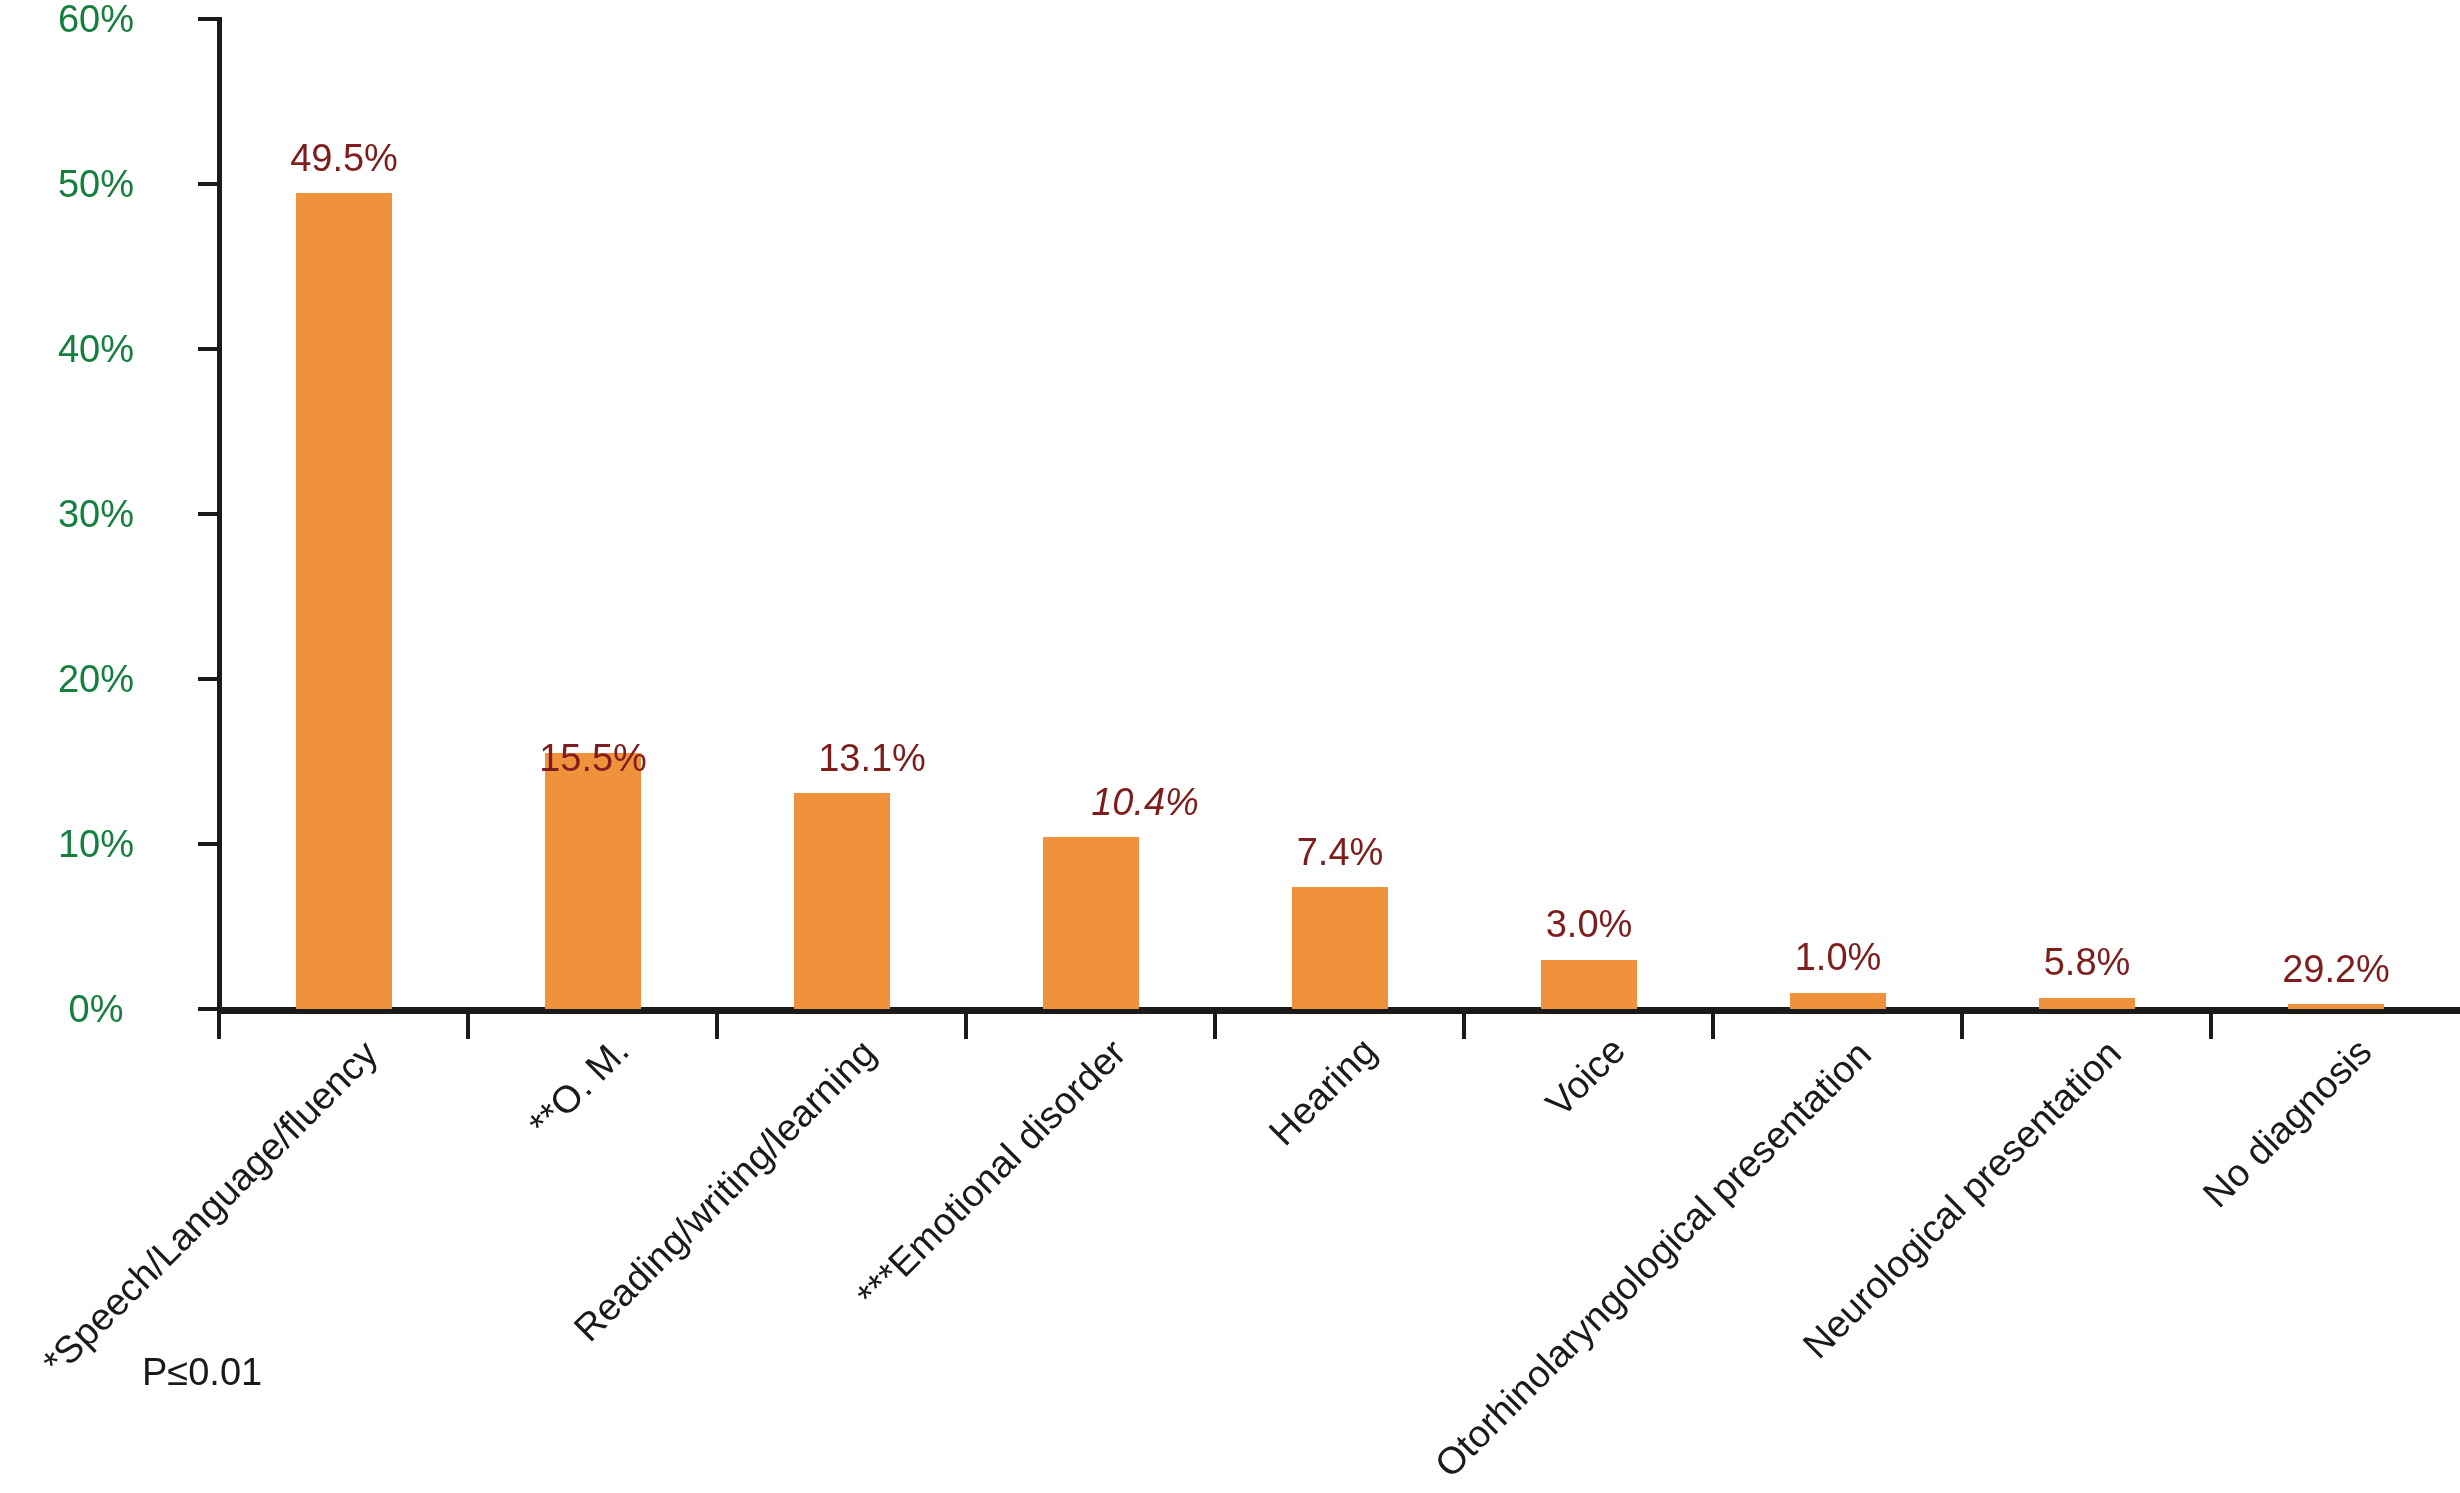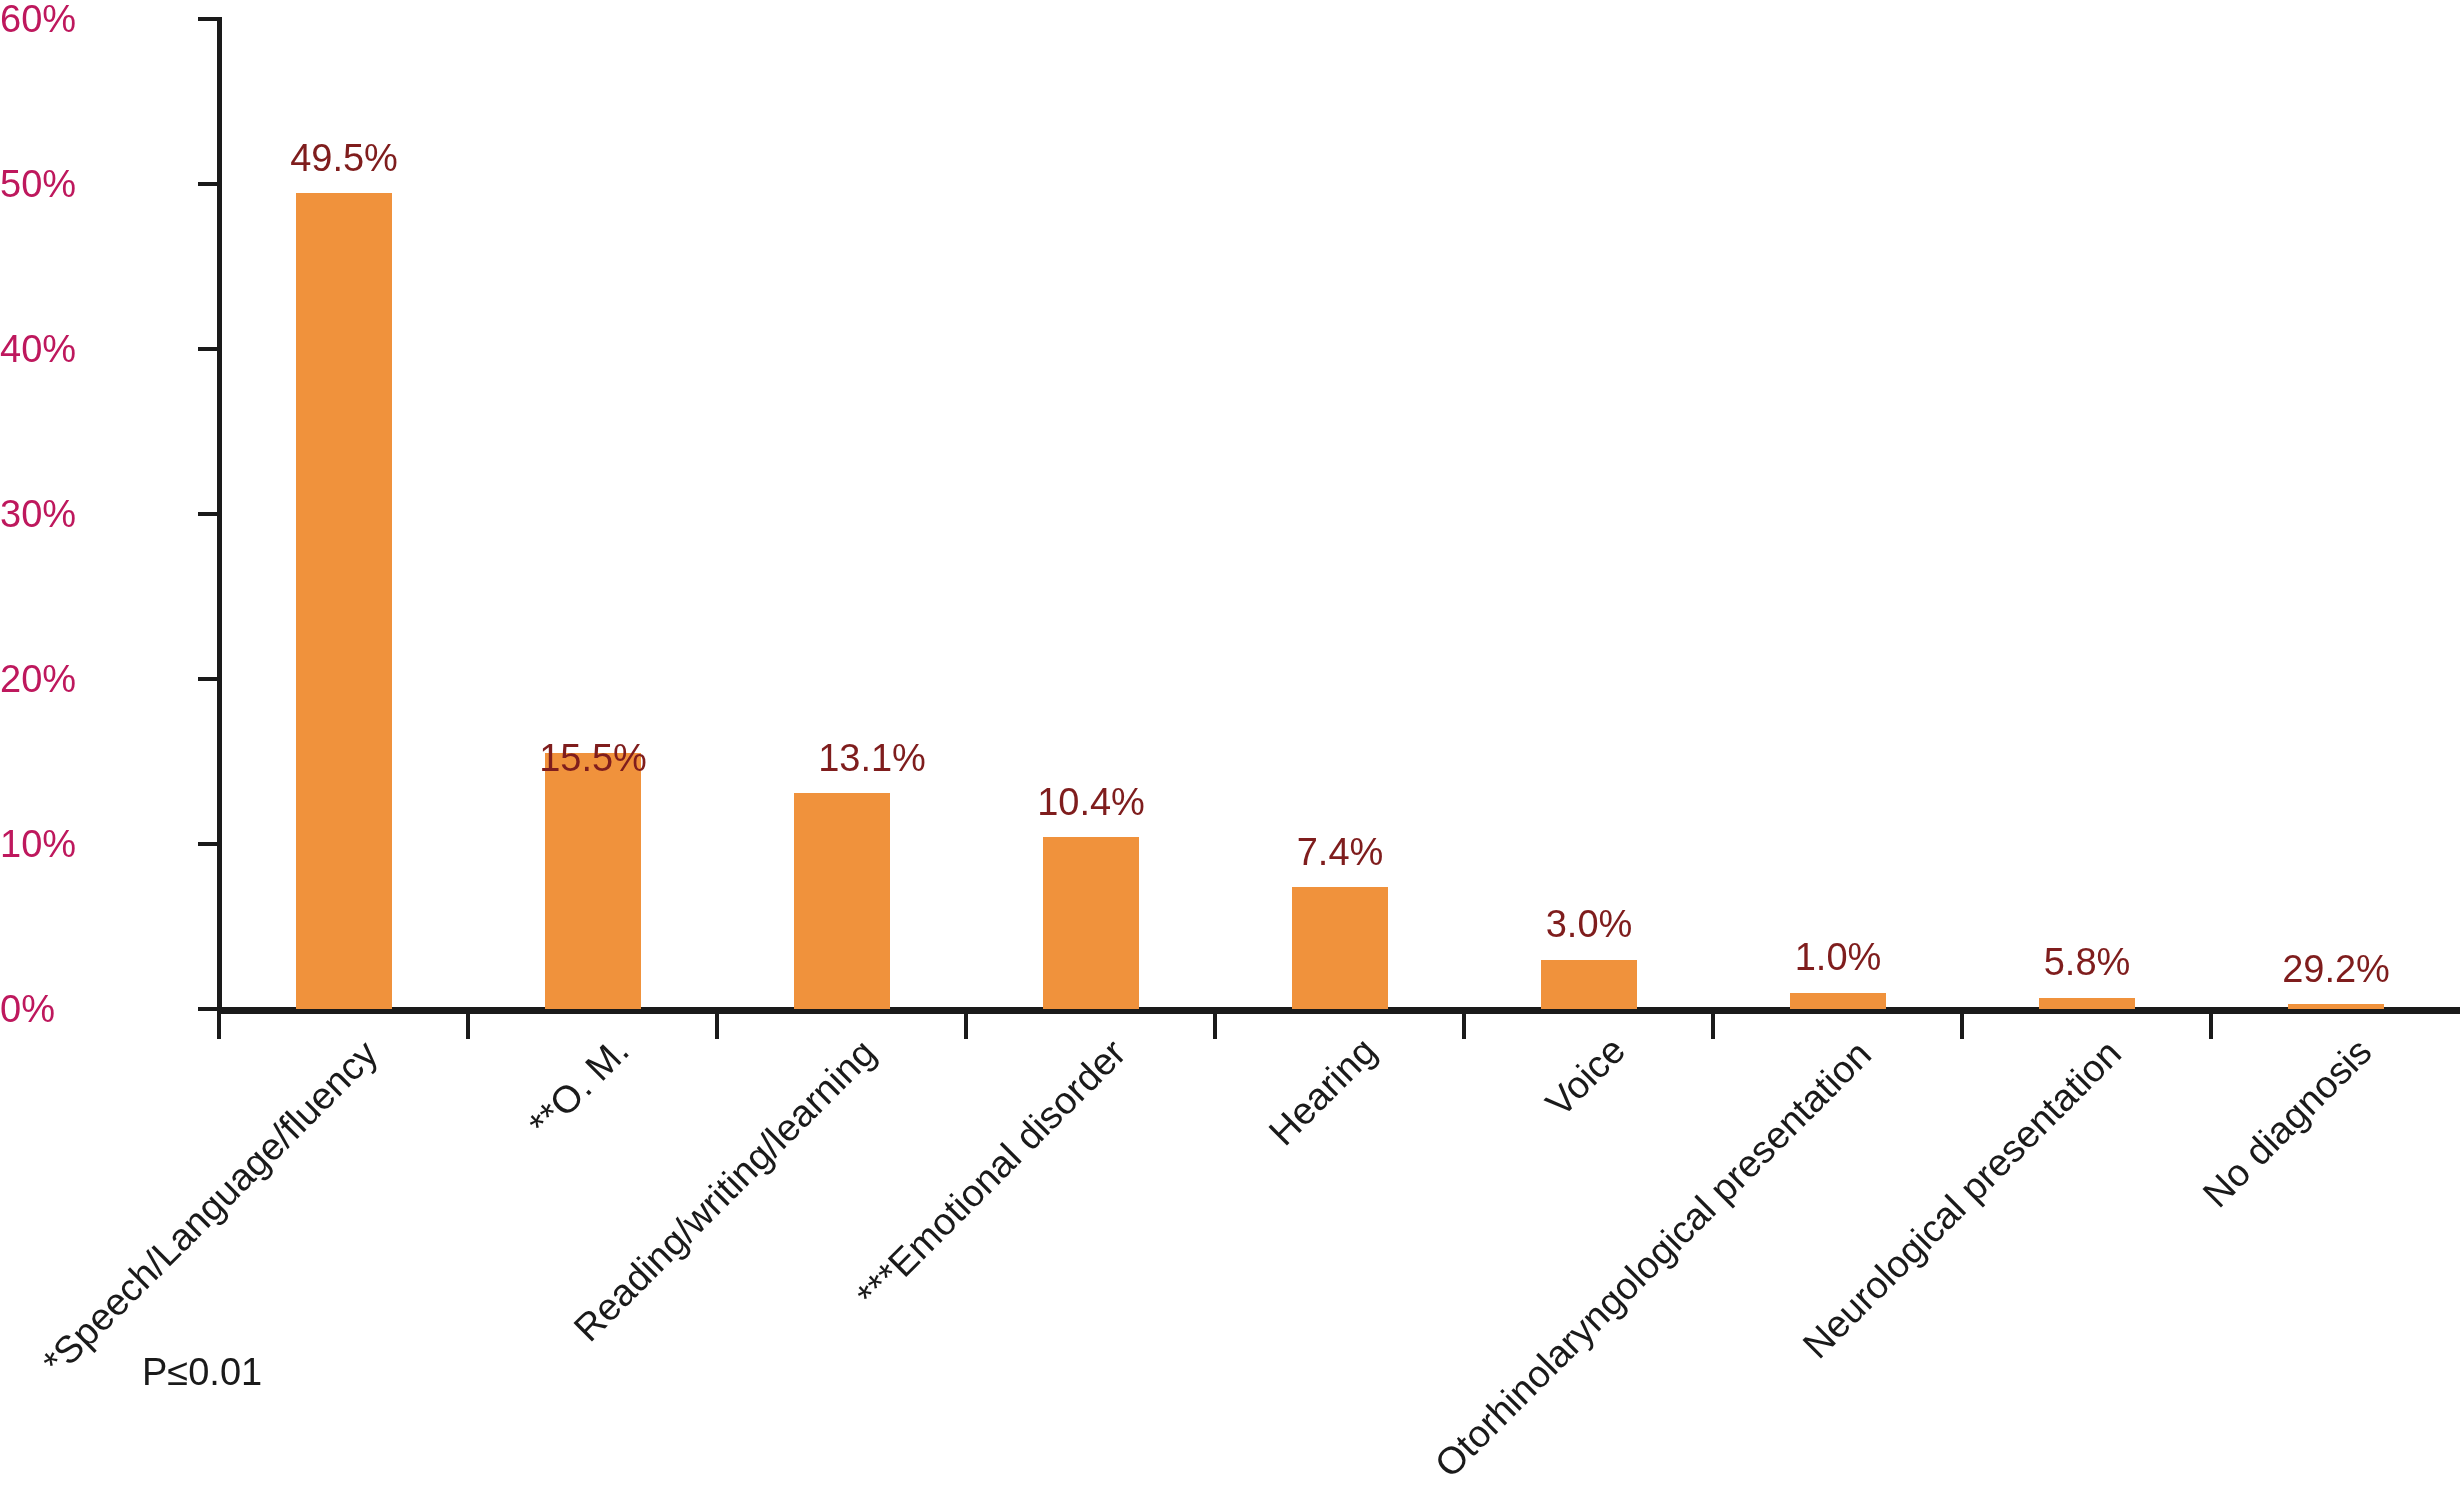--- a/index.html
+++ b/index.html
@@ -55,24 +55,24 @@
     position: absolute;
     width: 21px;
     height: 3.8px;
     background: #1a1a1a;
     left: 198px;
   }
   .y-tick-wrap {
     position: absolute;
     left: 0;
     width: 192px;
-    text-align: left;
+    text-align: center;
     font-size: 38px;
     line-height: 1;
-    color: #be185d;
+    color: #15803d;
   }
 
   
   .x-tick-mark {
     position: absolute;
     width: 3.8px;
     height: 25px;
     background: #1a1a1a;
     top: 1014px;
   }
@@ -158,21 +158,21 @@
       <div class="bar" title="Hearing 7.4%" style="left: 1073px; width: 96px; height: 122px; background: rgb(240, 146, 60);"></div>
       <div class="bar" title="Voice 3.0%" style="left: 1322px; width: 96px; height: 49px; background: rgb(240, 146, 60);"></div>
       <div class="bar" title="Otorhinolaryngological presentation 1.0%" style="left: 1571px; width: 96px; height: 16.5px; background: rgb(240, 146, 60);"></div>
       <div class="bar" title="Neurological presentation 0.7%" style="left: 1820px; width: 96px; height: 11.5px; background: rgb(240, 146, 60);"></div>
       <div class="bar" title="No diagnosis 0.3%" style="left: 2069px; width: 96px; height: 5px; background: rgb(240, 146, 60);"></div>
     </div>
   <div id="value-labels">
       <div class="bar-value" style="left: 344px; top: 139px;">49.5%</div>
       <div class="bar-value" style="left: 593px; top: 699px; margin-top: 40px;">15.5%</div>
       <div class="bar-value" style="left: 844px; top: 739px; margin-left: 28px;">13.1%</div>
-      <div class="bar-value" style="left: 1091px; top: 783px;">10.4%</div>
+      <div class="bar-value" style="left: 1145px; top: 783px; font-style: italic;">10.4%</div>
       <div class="bar-value" style="left: 1340px; top: 833px;">7.4%</div>
       <div class="bar-value" style="left: 1589px; top: 905px;">3.0%</div>
       <div class="bar-value" style="left: 1838px; top: 938px;">1.0%</div>
       <div class="bar-value" style="left: 2087px; top: 943px;">5.8%</div>
       <div class="bar-value" style="left: 2336px; top: 950px;">29.2%</div>
     </div>
 
   <div id="cat-labels">
       <div class="cat-label" style="left: 36px; top: 1355px;">*Speech/Language/fluency</div>
       <div class="cat-label" style="left: 522px; top: 1117px;">**O. M.</div>

